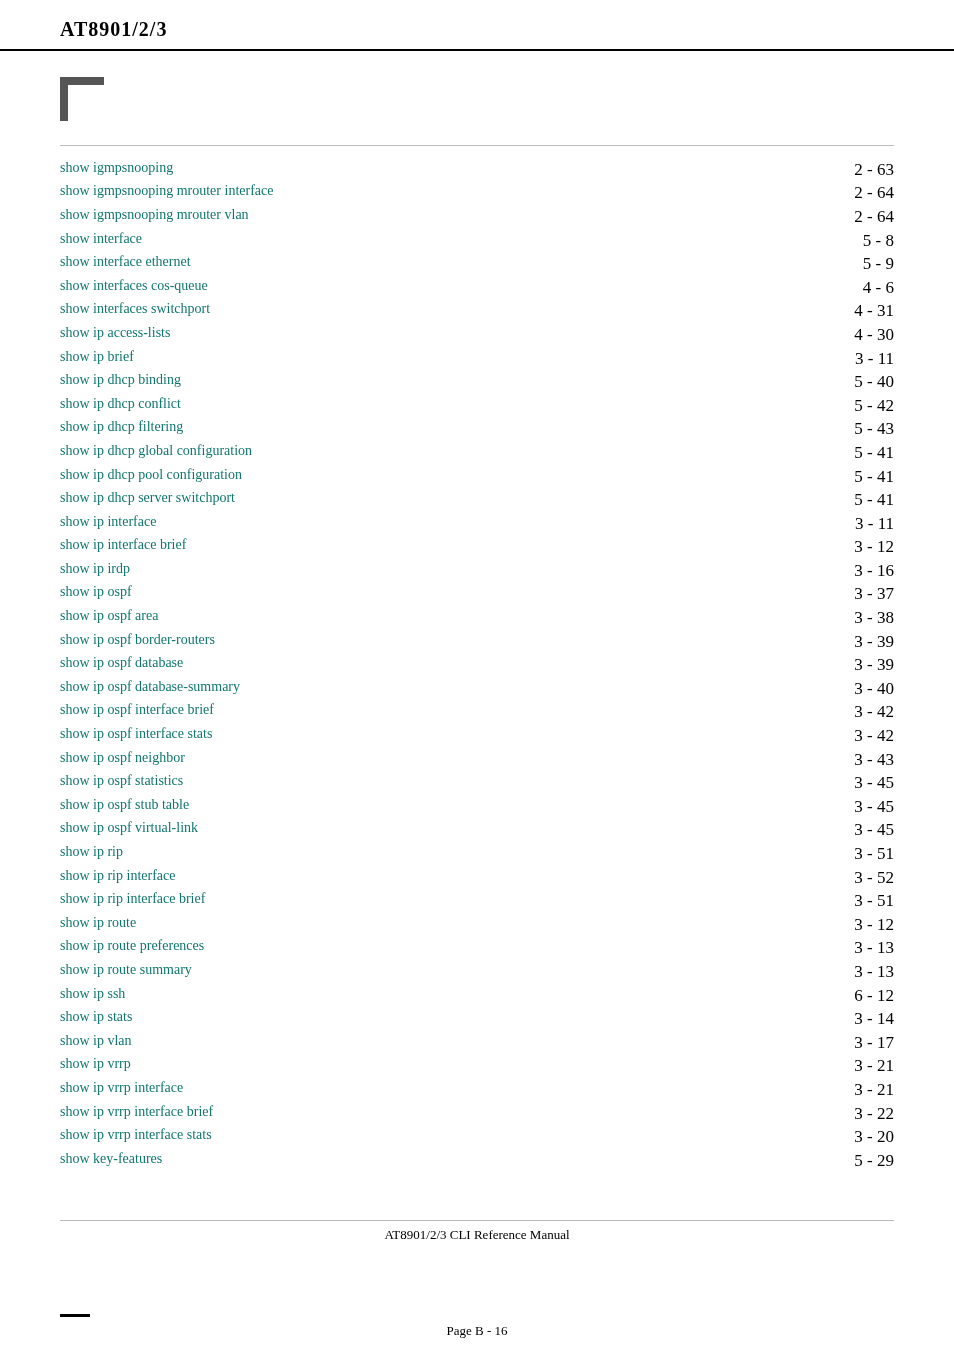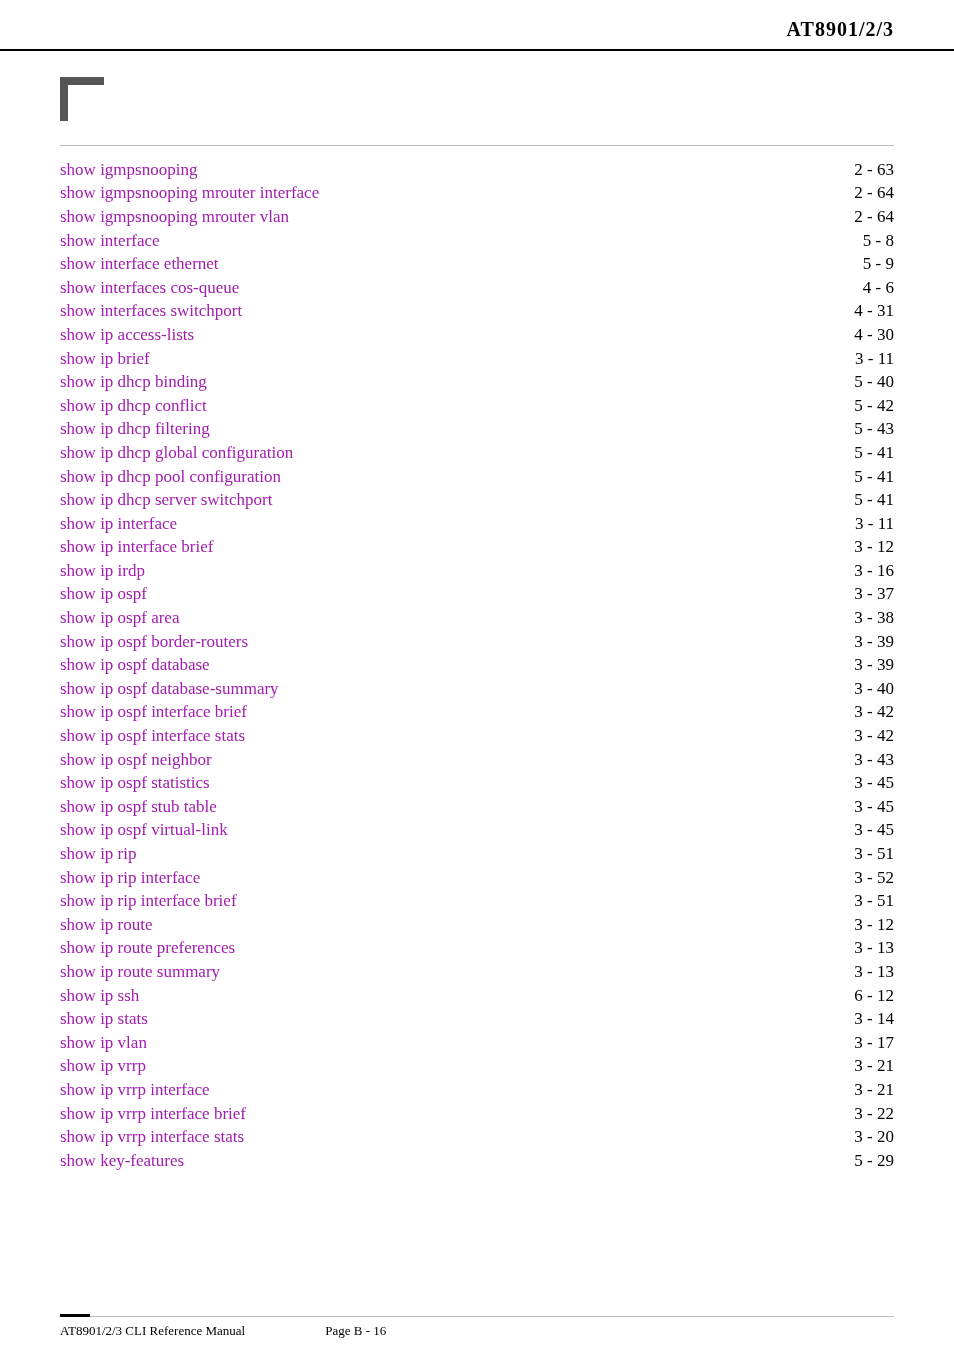--- a/index.html
+++ b/index.html
@@ -16,21 +16,21 @@
     .page {
       width: 954px;
       min-height: 1351px;
       padding: 0;
       position: relative;
     }
 
     
     .header {
       display: flex;
-      justify-content: flex-end;
+      justify-content: flex-start;
       padding: 18px 60px 0 60px;
       border-bottom: 2px solid #000;
       padding-bottom: 8px;
     }
     .header-title {
       font-size: 20px;
       font-weight: bold;
       letter-spacing: 1px;
     }
 
@@ -64,22 +64,22 @@
       width: 100%;
       border-collapse: collapse;
     }
 
     .toc-table tr td {
       padding: 1.8px 0;
       vertical-align: top;
     }
 
     .toc-table tr td:first-child {
-      font-size: 17px;
-      color: #a21caf;
+      font-size: 14px;
+      color: #0f766e;
     }
 
     .toc-table tr td:last-child {
       text-align: right;
       font-size: 17px;
       white-space: nowrap;
       padding-left: 10px;
       min-width: 70px;
     }
 
@@ -97,20 +97,21 @@
       border-top: 1.5px solid #bbb;
       margin-bottom: 6px;
     }
 
     .footer-content {
       display: flex;
       justify-content: flex-start;
       align-items: center;
       gap: 80px;
       font-size: 13px;
+      flex-direction: column;
     }
 
     .footer-left-accent {
       display: inline-block;
       width: 30px;
       height: 3px;
       background: #000;
       position: absolute;
       bottom: 34px;
       left: 60px;

